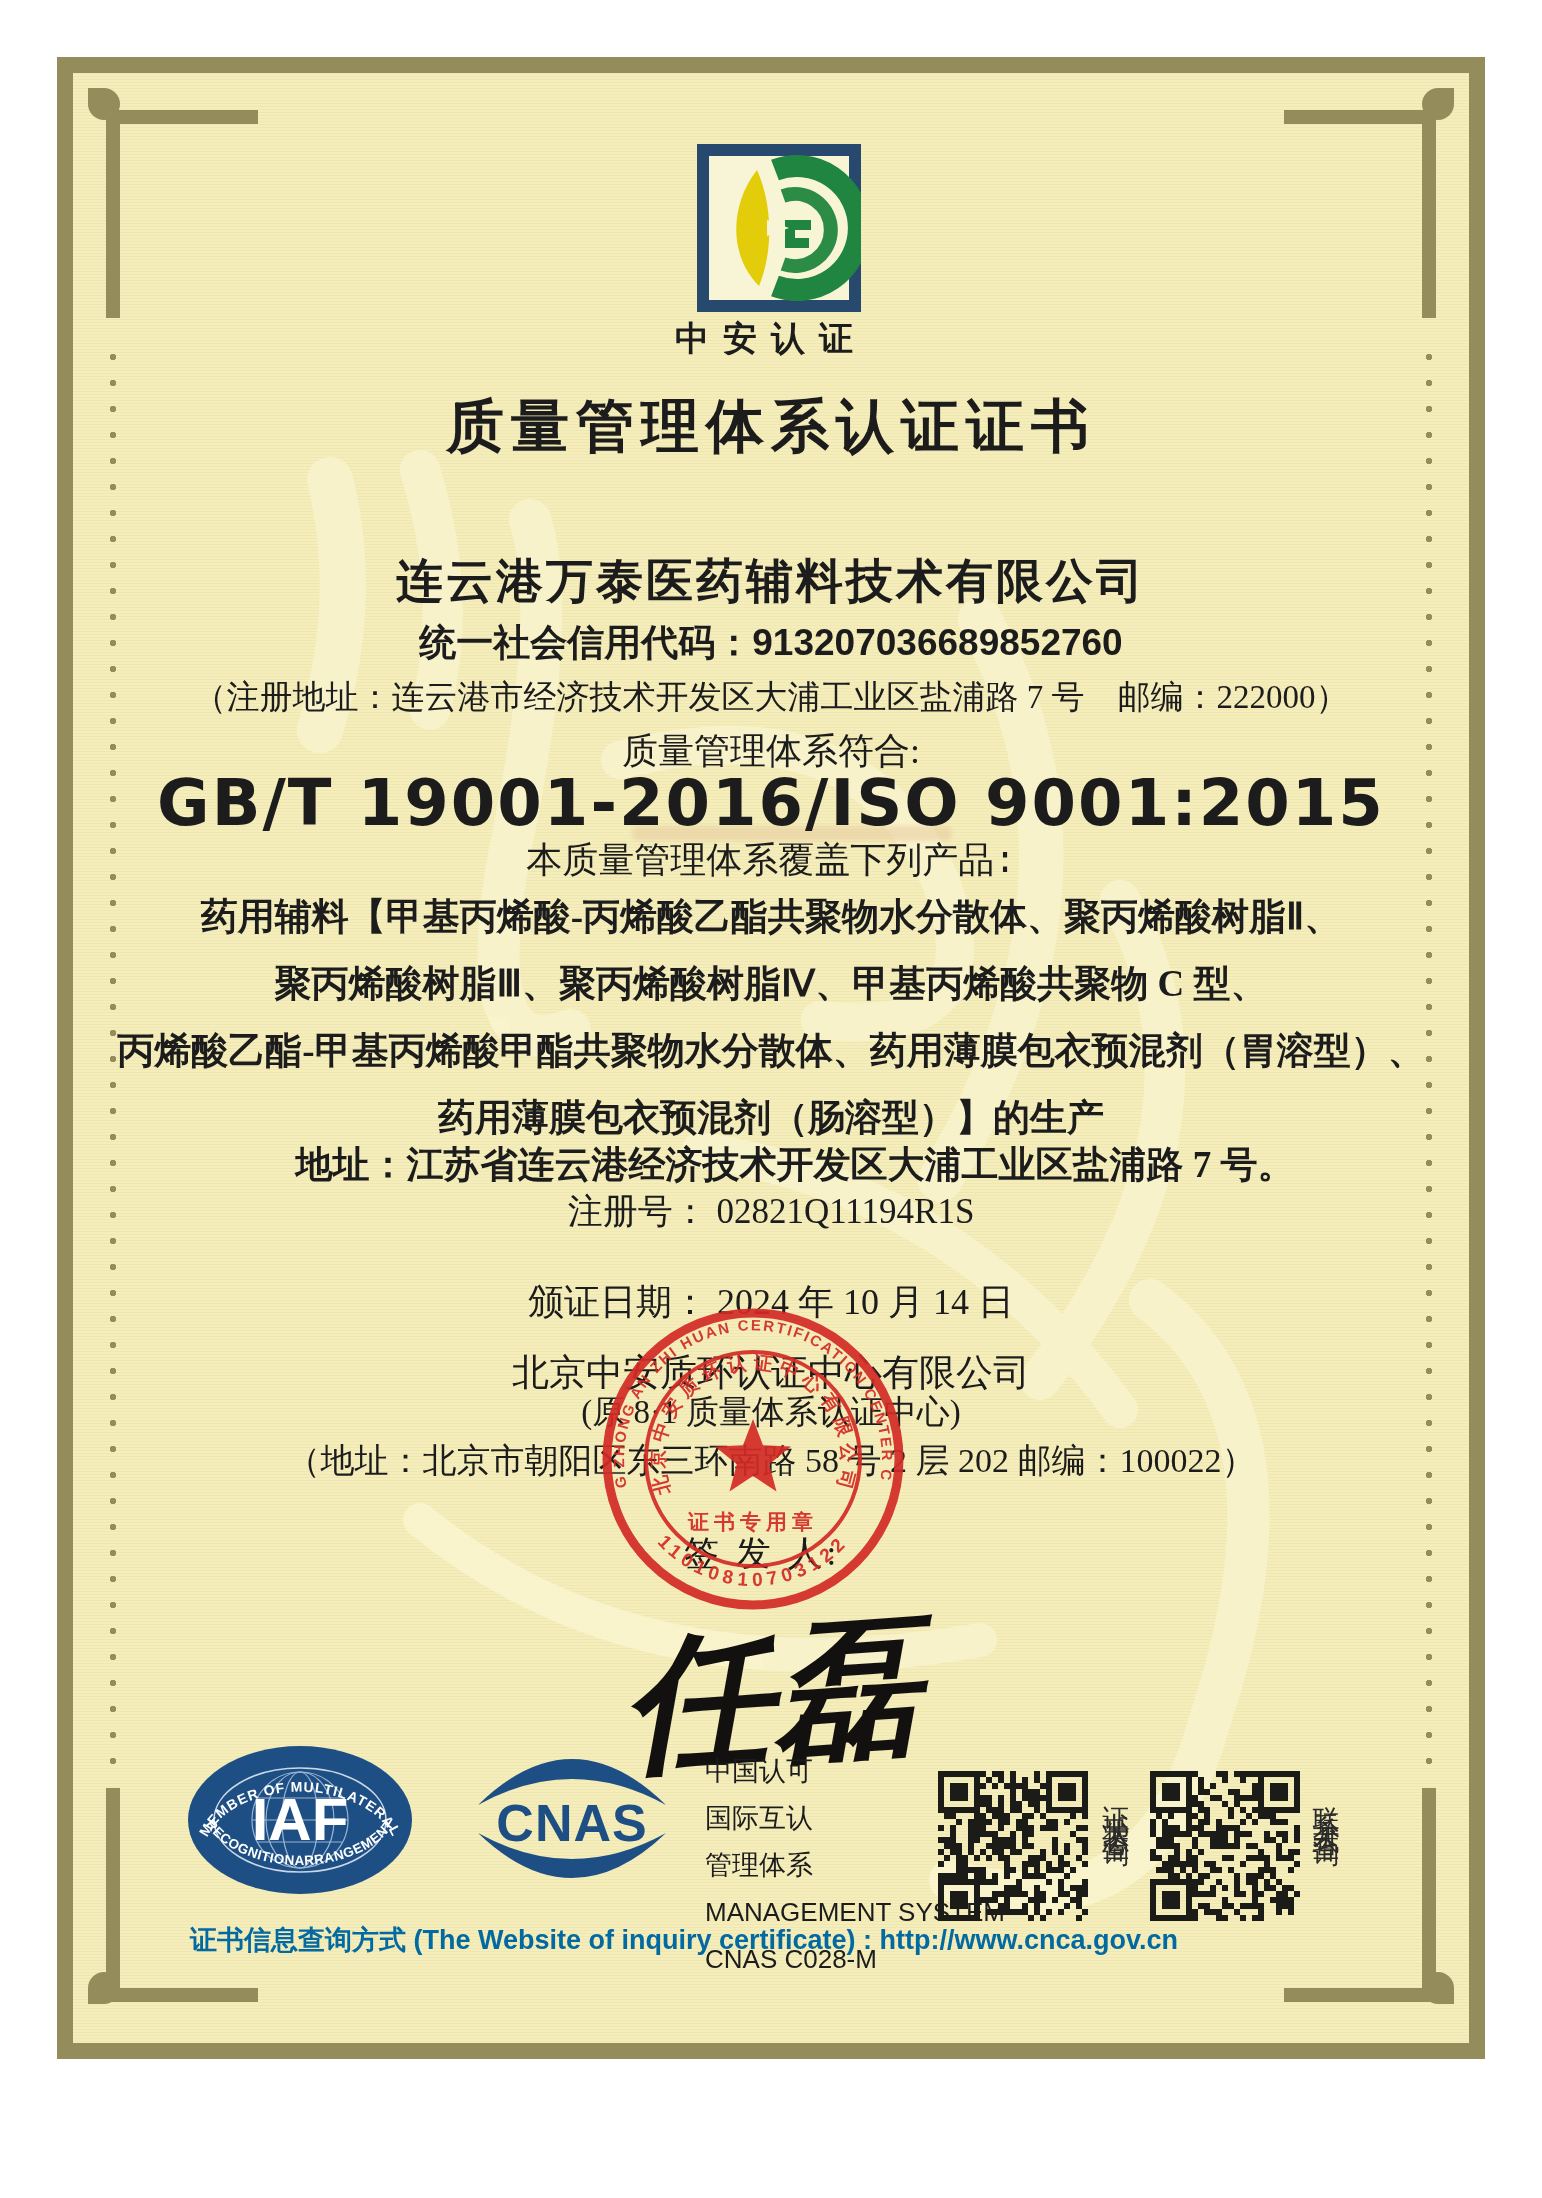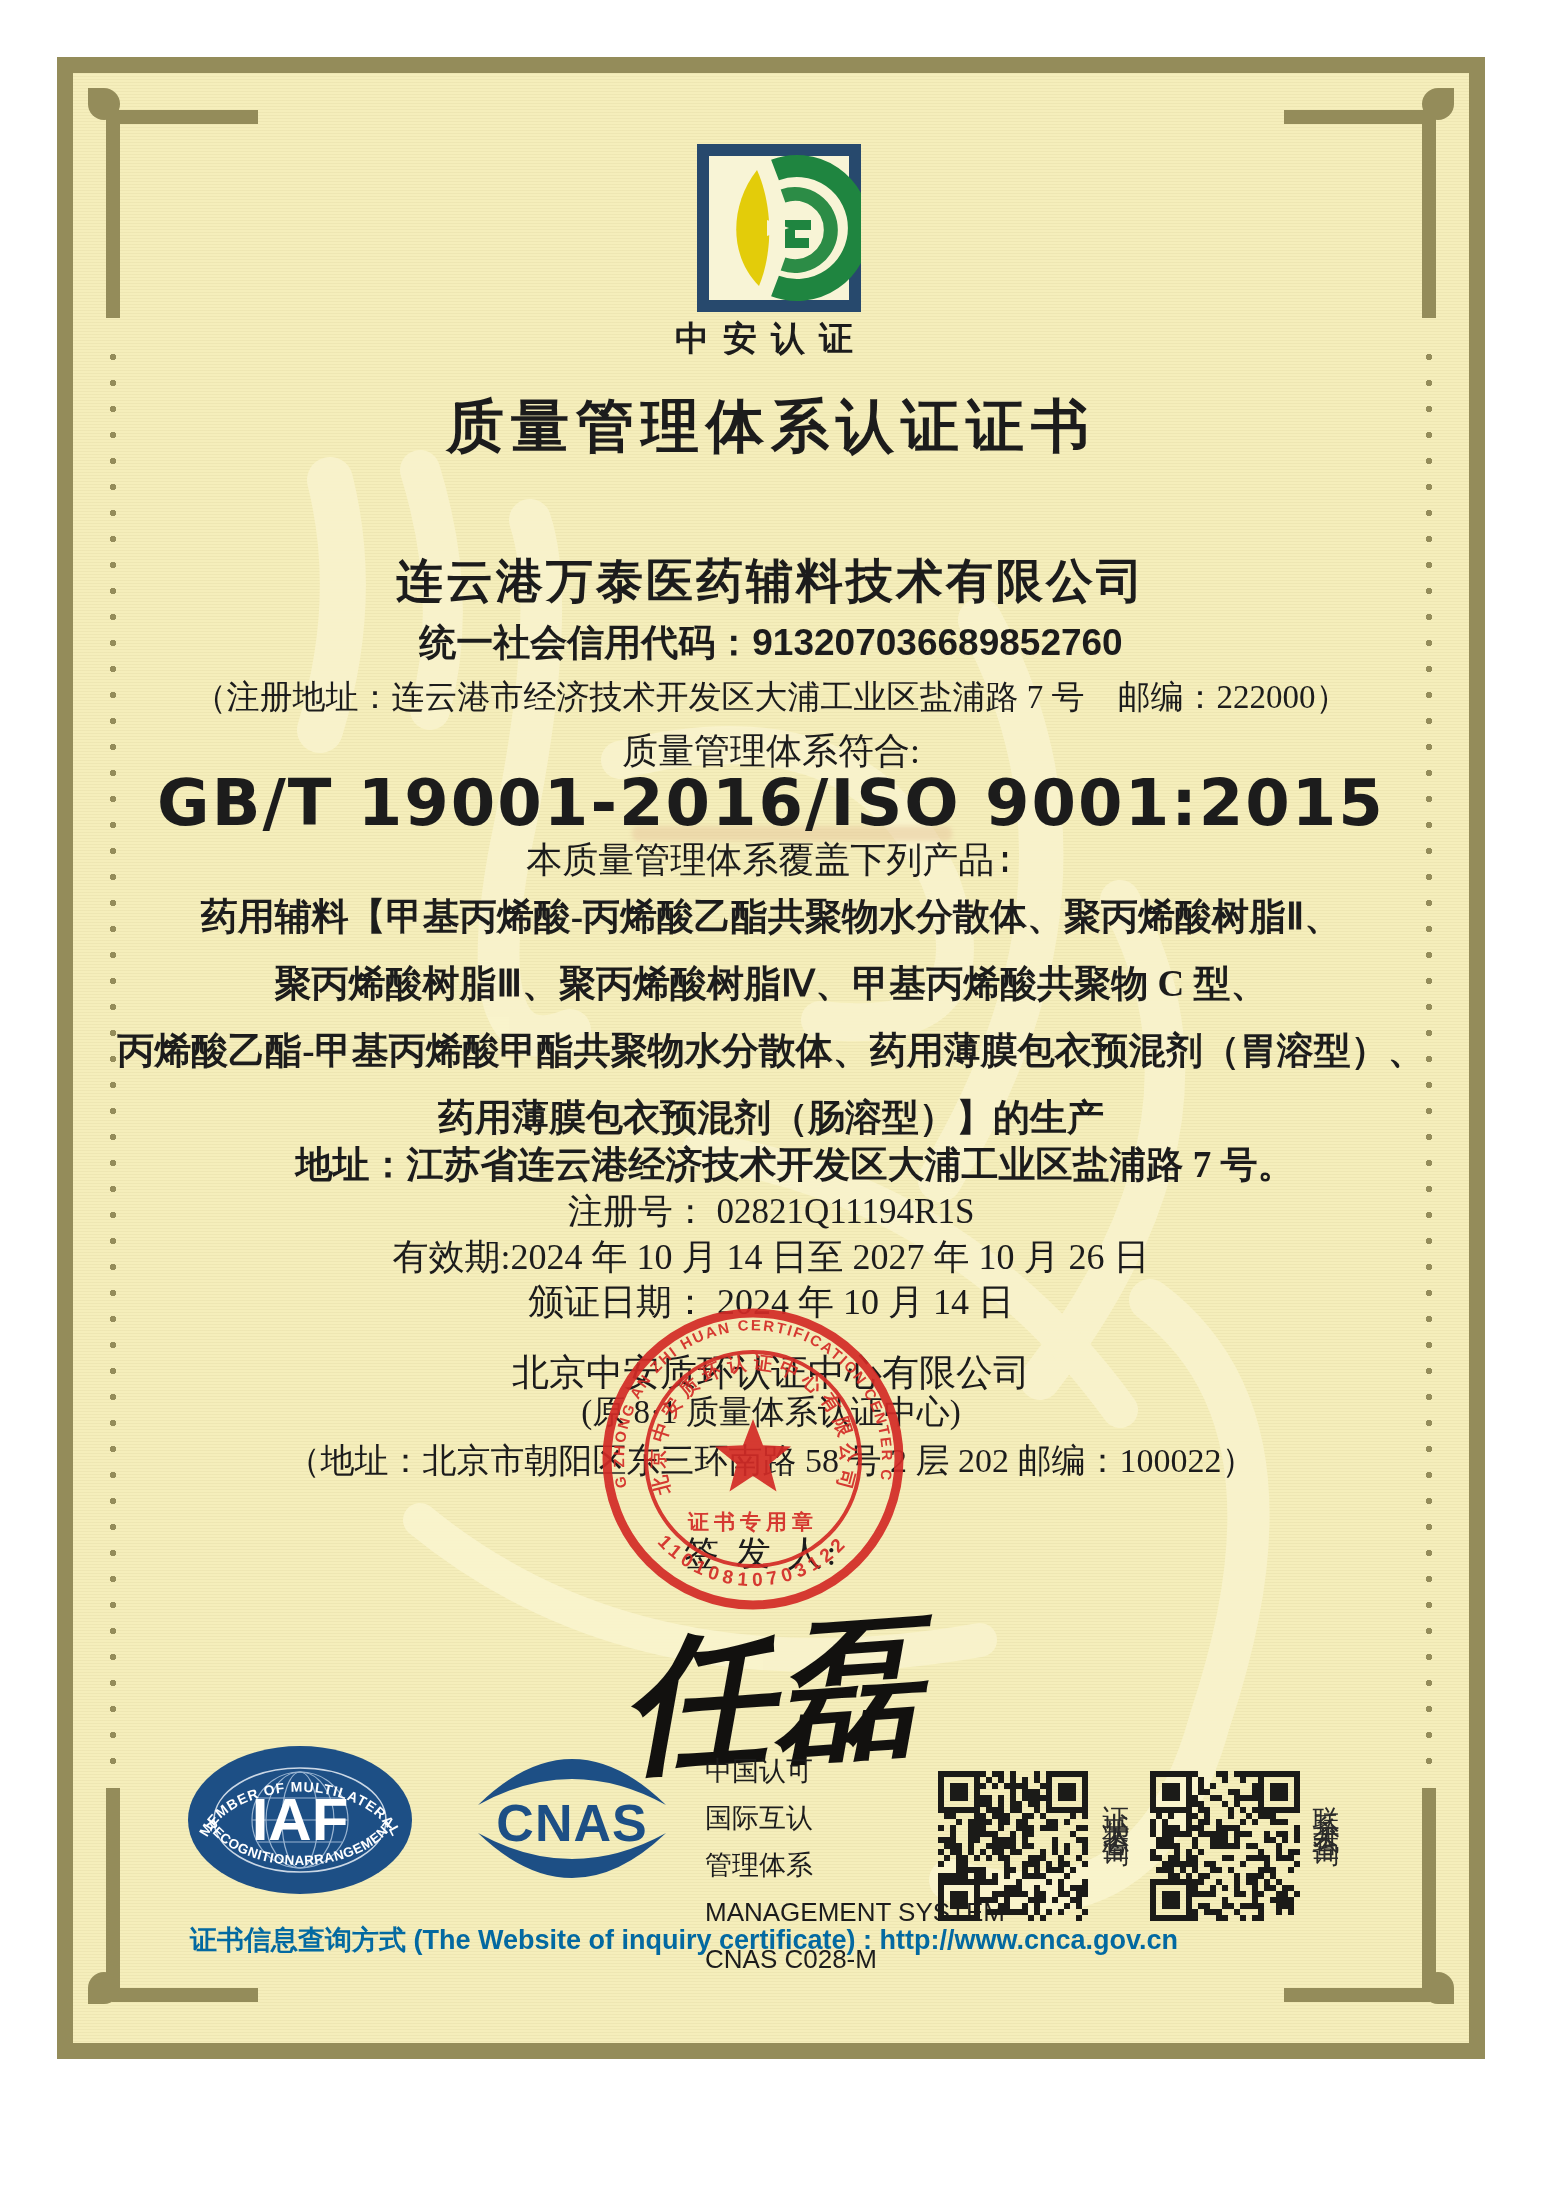--- a/index.html
+++ b/index.html
@@ -108,21 +108,20 @@
   <div class="row" style="top:766px;font-size:64px;font-weight:bold;font-family:'DejaVu Sans', sans-serif;letter-spacing:2px;">GB/T 19001-2016/ISO 9001:2015</div>
   <div class="row serif" style="top:836px;font-size:36px;font-family:Liberation Mono, monospace;">本质量管理体系覆盖下列产品:</div>
 
   <div class="row serif" style="top:892px;font-size:37px;font-weight:bold;">药用辅料【甲基丙烯酸-丙烯酸乙酯共聚物水分散体、聚丙烯酸树脂Ⅱ、</div>
   <div class="row serif" style="top:959px;font-size:37px;font-weight:bold;">聚丙烯酸树脂Ⅲ、聚丙烯酸树脂Ⅳ、甲基丙烯酸共聚物 C 型、</div>
   <div class="row serif" style="top:1026px;font-size:37px;font-weight:bold;">丙烯酸乙酯-甲基丙烯酸甲酯共聚物水分散体、药用薄膜包衣预混剂（胃溶型）、</div>
   <div class="row serif" style="top:1093px;font-size:37px;font-weight:bold;">药用薄膜包衣预混剂（肠溶型）】的生产</div>
 
   <div class="row serif" style="top:1140px;font-size:37px;font-weight:bold;margin-left:24px;">地址：江苏省连云港经济技术开发区大浦工业区盐浦路 7 号。</div>
   <div class="row serif" style="top:1188px;font-size:35px;">注册号：  02821Q11194R1S</div>
-  <div class="row serif" style="top:1233px;font-size:36px;">有效期:2024 年 10 月 14 日至 2027 年 10 月 26 日</div>
   <div class="row serif" style="top:1278px;font-size:36px;">颁证日期： 2024 年 10 月 14 日</div>
 
   <div class="row serif" style="top:1348px;font-size:37px;">北京中安质环认证中心有限公司</div>
   <div class="row serif" style="top:1390px;font-size:33px;">(原 8·1 质量体系认证中心)</div>
   <div class="row serif" style="top:1438px;font-size:34px;">（地址：北京市朝阳区东三环南路 58 号 2 层 202  邮编：100022）</div>
   <div style="position:absolute;left:684px;top:1530px;font-size:35px;letter-spacing:4px;">签 发 人:</div>
 
   <svg class="wm" style="left:596px;top:1302px;opacity:.92;" width="314" height="314" viewBox="-157 -157 314 314">
     <g fill="none" stroke="#d32b26">
       <circle r="146" stroke-width="9"></circle>

